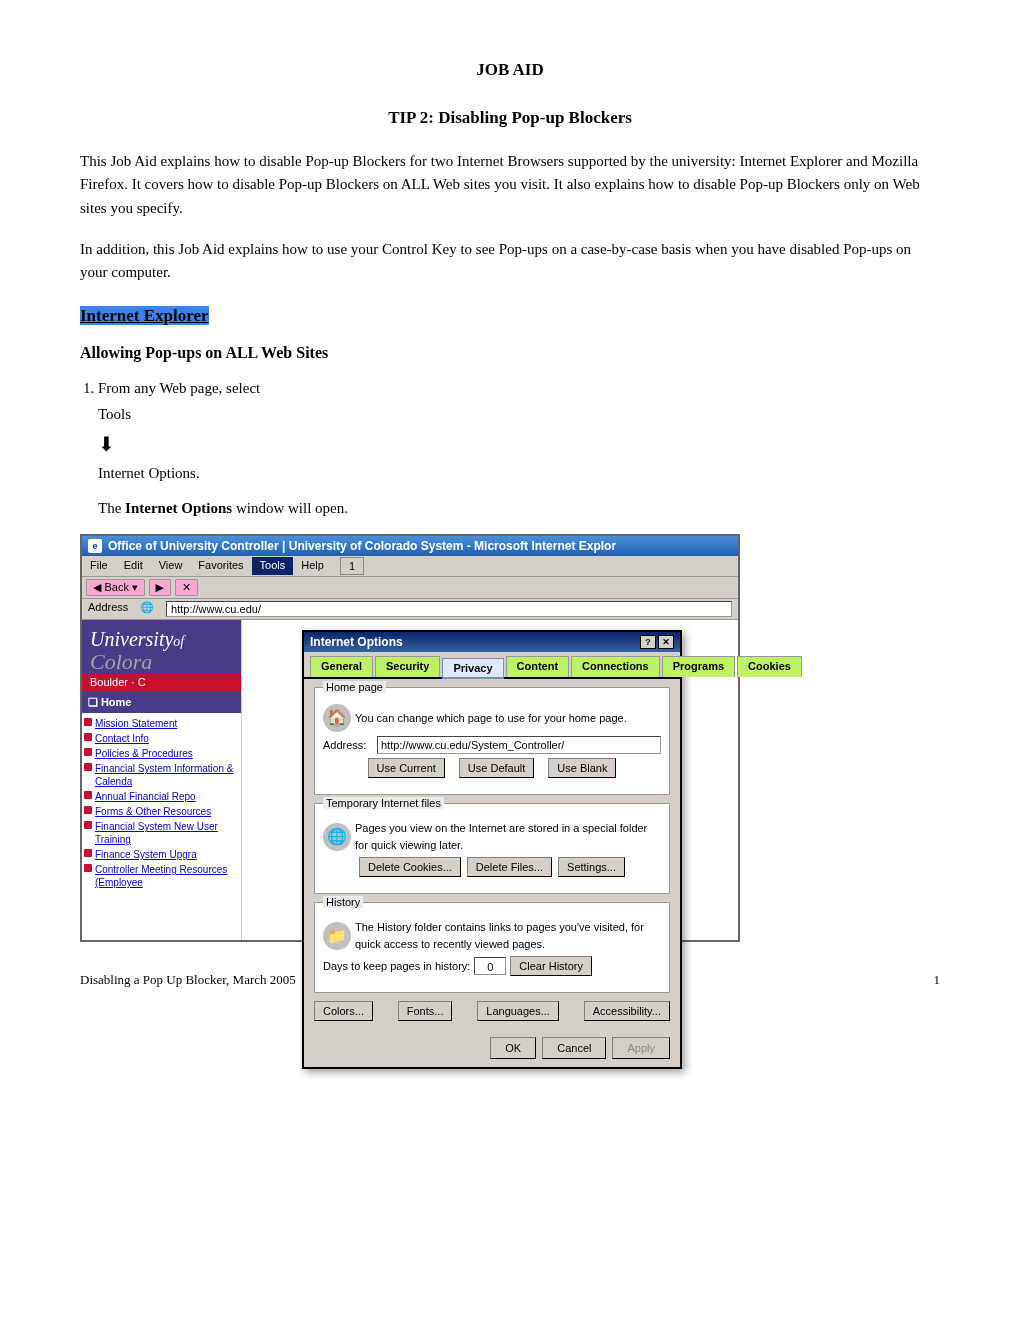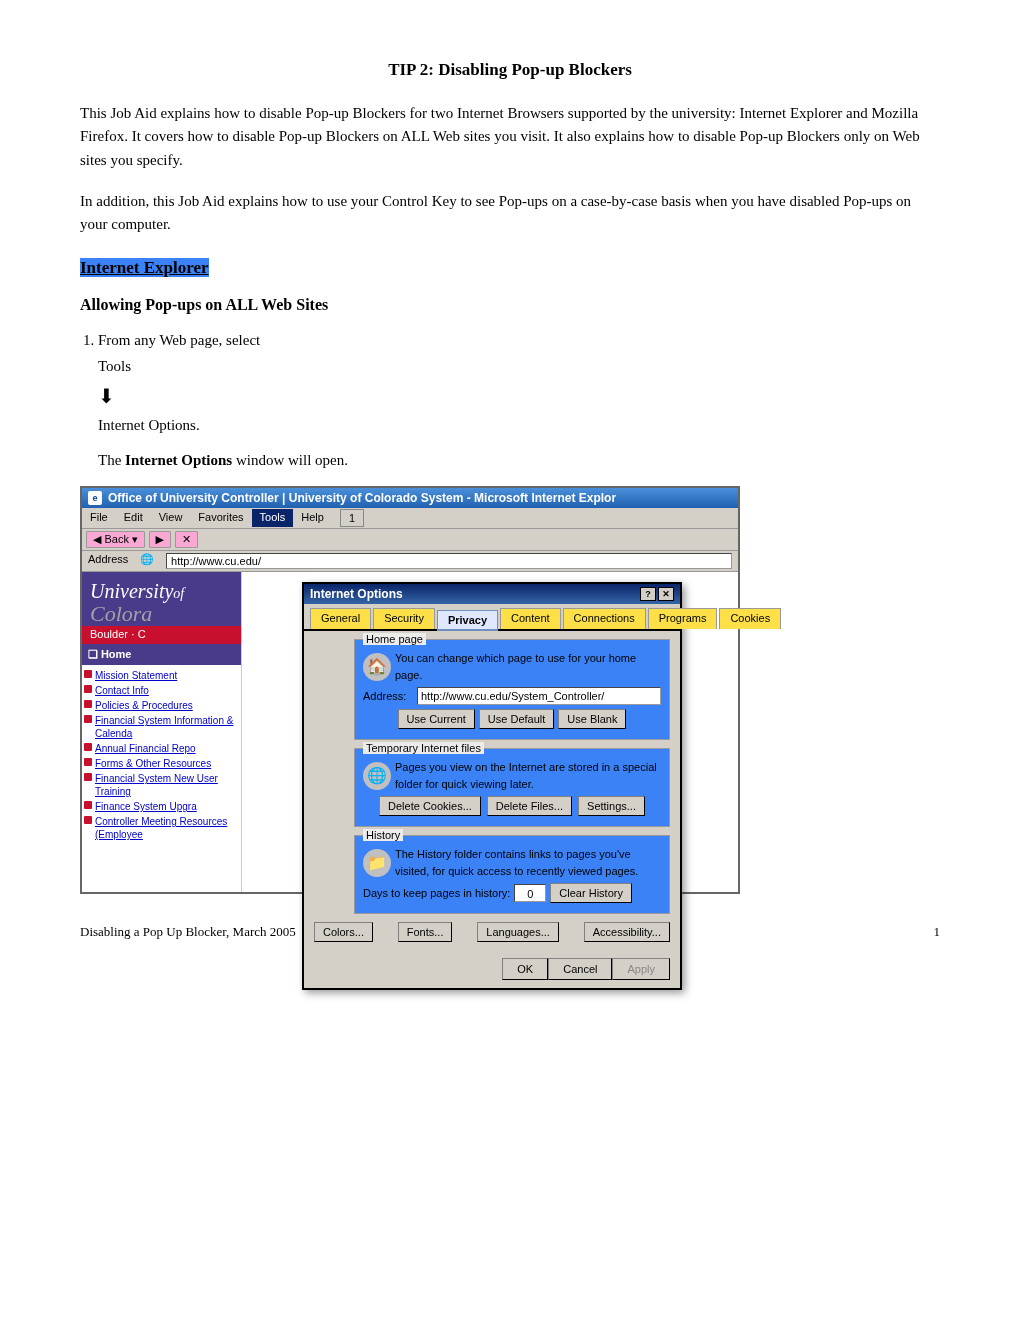--- a/index.html
+++ b/index.html
@@ -262,46 +262,46 @@
       display: flex;
       gap: 0;
       padding: 4px 6px 0 6px;
       border-bottom: 2px solid #000;
     }
     .dialog-tab {
       padding: 3px 10px;
       font-size: 11px;
       border: 1px solid #999;
       border-bottom: none;
-      background: #fde047;
+      background: #bef264;
       cursor: pointer;
       margin-right: 2px;
+      font-weight: bold;
     }
     .dialog-tab.active {
       background: #d4d0c8;
       border-bottom: 2px solid #d4d0c8;
       font-weight: bold;
       position: relative;
       top: 2px;
     }
     .dialog-tab.highlight {
       background: #e0e8ff;
       border-color: #7090c0;
     }
     .dialog-body {
       padding: 8px 10px;
       background: #d4d0c8;
     }
     .dialog-section {
       border: 1px solid #999;
-      background: #3b82f6;
+      background: #ffffff;
       margin-bottom: 8px;
-      padding: 6px 8px;
+      padding: 12px 8px;
       position: relative;
-      margin-left: 40px;
     }
     .dialog-section-title {
       position: absolute;
       top: -7px;
       left: 8px;
       background: #ececec;
       padding: 0 3px;
       font-size: 11px;
       font-weight: normal;
     }
@@ -354,20 +354,21 @@
       background: #fff;
       font-size: 11px;
       text-align: center;
       height: 18px;
       display: inline-block;
       line-height: 18px;
     }
     .dialog-footer {
       display: flex;
       justify-content: flex-end;
+      gap: 6px;
       padding: 4px 10px 8px 10px;
     }
     .dialog-footer-btn {
       background: #d4d0c8;
       border: 1px solid #808080;
       border-bottom-color: #000;
       border-right-color: #000;
       padding: 2px 14px;
       font-size: 11px;
       cursor: pointer;
@@ -391,20 +392,21 @@
       padding: 1px 8px;
       font-size: 11px;
       margin-left: 8px;
     }
   </style>
 </head>
 <body>
 
 <div class="page">
 
+  <div class="title-main">JOB AID</div>
   <div class="title-sub">TIP 2:  Disabling Pop-up Blockers</div>
 
   <p class="body-text">This Job Aid explains how to disable Pop-up Blockers for two Internet Browsers supported by the university:  Internet Explorer and Mozilla Firefox.  It covers how to disable Pop-up Blockers on ALL Web sites you visit.  It also explains how to disable Pop-up Blockers only on Web sites you specify.</p>
   <p class="body-text">In addition, this Job Aid explains how to use your Control Key to see Pop-ups on a case-by-case basis when you have disabled Pop-ups on your computer.</p>
 
   <div class="section-heading-block">
     <span class="section-heading-yellow">Internet Explorer</span>
   </div>
 
   <div class="sub-heading">Allowing Pop-ups on ALL Web Sites</div>
@@ -531,21 +533,21 @@
               <span class="dialog-section-title">Home page</span>
               <div class="dialog-section-content">
                 <div class="dialog-row">
                   <div class="dialog-icon">🏠</div>
                   <span>You can change which page to use for your home page.</span>
                 </div>
                 <div class="dialog-row">
                   <span class="dialog-label">Address:</span>
                   <input class="dialog-input" value="http://www.cu.edu/System_Controller/" readonly="" style="">
                 </div>
-                <div class="dialog-row" style="justify-content:center; gap:4px;">
+                <div class="dialog-row" style="justify-content:center; gap:14px;">
                   <button class="dialog-small-btn">Use Current</button>
                   <button class="dialog-small-btn">Use Default</button>
                   <button class="dialog-small-btn">Use Blank</button>
                 </div>
               </div>
             </div>
 
             <div class="dialog-section">
               <span class="dialog-section-title">Temporary Internet files</span>
               <div class="dialog-section-content">

